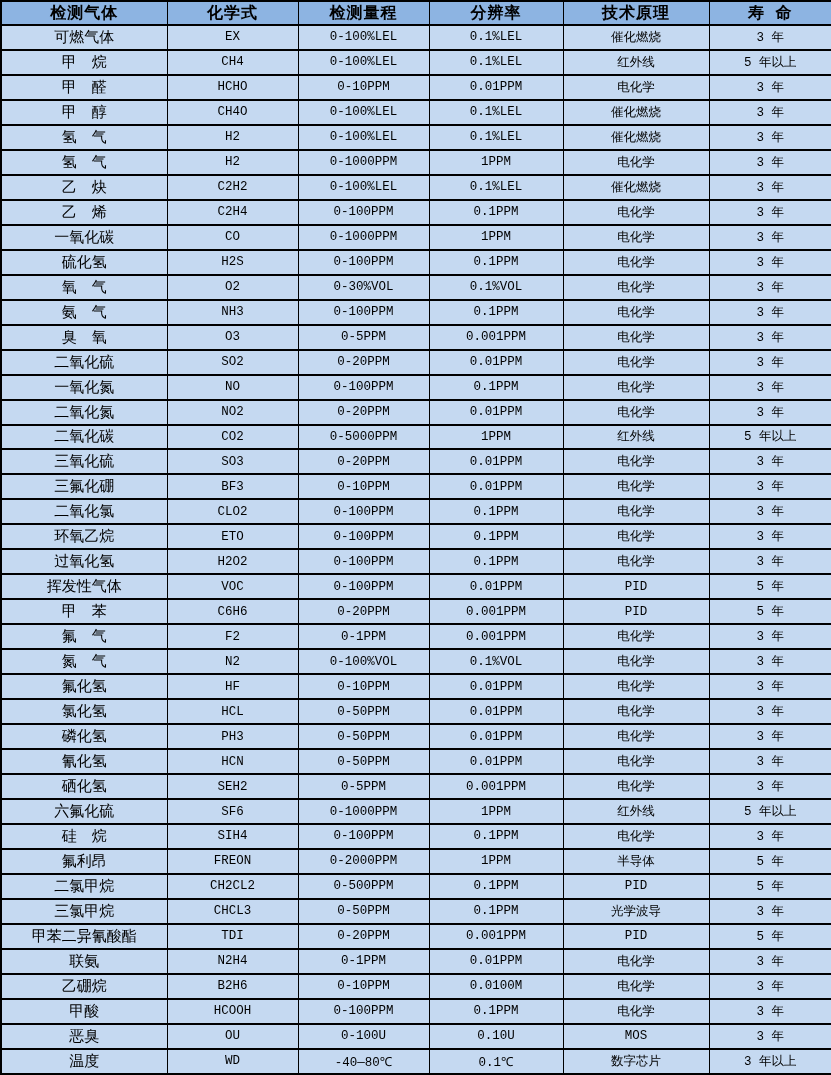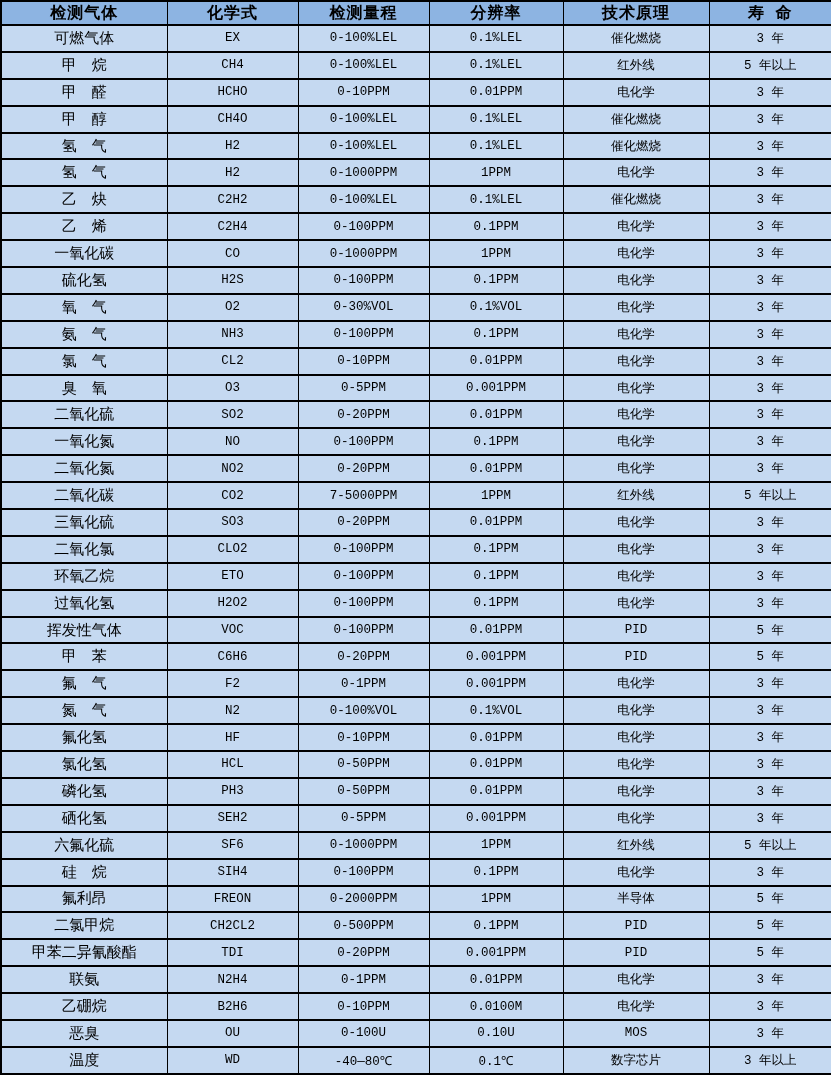--- a/index.html
+++ b/index.html
@@ -159,28 +159,20 @@
       </tr>
       <tr>
         <td>氨　气</td>
         <td>NH3</td>
         <td>0-100PPM</td>
         <td>0.1PPM</td>
         <td>电化学</td>
         <td>3 年</td>
       </tr>
       <tr>
-        <td>氯　气</td>
-        <td>CL2</td>
-        <td>0-10PPM</td>
-        <td>0.01PPM</td>
-        <td>电化学</td>
-        <td>3 年</td>
-      </tr>
-      <tr>
         <td>臭　氧</td>
         <td>O3</td>
         <td>0-5PPM</td>
         <td>0.001PPM</td>
         <td>电化学</td>
         <td>3 年</td>
       </tr>
       <tr>
         <td>二氧化硫</td>
         <td>SO2</td>
@@ -201,29 +193,37 @@
         <td>二氧化氮</td>
         <td>NO2</td>
         <td>0-20PPM</td>
         <td>0.01PPM</td>
         <td>电化学</td>
         <td>3 年</td>
       </tr>
       <tr>
         <td>二氧化碳</td>
         <td>CO2</td>
-        <td>7-5000PPM</td>
+        <td>0-5000PPM</td>
         <td>1PPM</td>
         <td>红外线</td>
         <td>5 年以上</td>
       </tr>
       <tr>
         <td>三氧化硫</td>
         <td>SO3</td>
         <td>0-20PPM</td>
+        <td>0.01PPM</td>
+        <td>电化学</td>
+        <td>3 年</td>
+      </tr>
+      <tr>
+        <td>三氟化硼</td>
+        <td>BF3</td>
+        <td>0-10PPM</td>
         <td>0.01PPM</td>
         <td>电化学</td>
         <td>3 年</td>
       </tr>
       <tr>
         <td>二氧化氯</td>
         <td>CLO2</td>
         <td>0-100PPM</td>
         <td>0.1PPM</td>
         <td>电化学</td>
@@ -295,20 +295,28 @@
       </tr>
       <tr>
         <td>磷化氢</td>
         <td>PH3</td>
         <td>0-50PPM</td>
         <td>0.01PPM</td>
         <td>电化学</td>
         <td>3 年</td>
       </tr>
       <tr>
+        <td>氰化氢</td>
+        <td>HCN</td>
+        <td>0-50PPM</td>
+        <td>0.01PPM</td>
+        <td>电化学</td>
+        <td>3 年</td>
+      </tr>
+      <tr>
         <td>硒化氢</td>
         <td>SEH2</td>
         <td>0-5PPM</td>
         <td>0.001PPM</td>
         <td>电化学</td>
         <td>3 年</td>
       </tr>
       <tr>
         <td>六氟化硫</td>
         <td>SF6</td>
@@ -335,20 +343,28 @@
       </tr>
       <tr>
         <td>二氯甲烷</td>
         <td>CH2CL2</td>
         <td>0-500PPM</td>
         <td>0.1PPM</td>
         <td>PID</td>
         <td>5 年</td>
       </tr>
       <tr>
+        <td>三氯甲烷</td>
+        <td>CHCL3</td>
+        <td>0-50PPM</td>
+        <td>0.1PPM</td>
+        <td>光学波导</td>
+        <td>3 年</td>
+      </tr>
+      <tr>
         <td>甲苯二异氰酸酯</td>
         <td>TDI</td>
         <td>0-20PPM</td>
         <td>0.001PPM</td>
         <td>PID</td>
         <td>5 年</td>
       </tr>
       <tr>
         <td>联氨</td>
         <td>N2H4</td>
@@ -359,20 +375,28 @@
       </tr>
       <tr>
         <td>乙硼烷</td>
         <td>B2H6</td>
         <td>0-10PPM</td>
         <td>0.0100M</td>
         <td>电化学</td>
         <td>3 年</td>
       </tr>
       <tr>
+        <td>甲酸</td>
+        <td>HCOOH</td>
+        <td>0-100PPM</td>
+        <td>0.1PPM</td>
+        <td>电化学</td>
+        <td>3 年</td>
+      </tr>
+      <tr>
         <td>恶臭</td>
         <td>OU</td>
         <td>0-100U</td>
         <td>0.10U</td>
         <td>MOS</td>
         <td>3 年</td>
       </tr>
       <tr>
         <td>温度</td>
         <td>WD</td>

